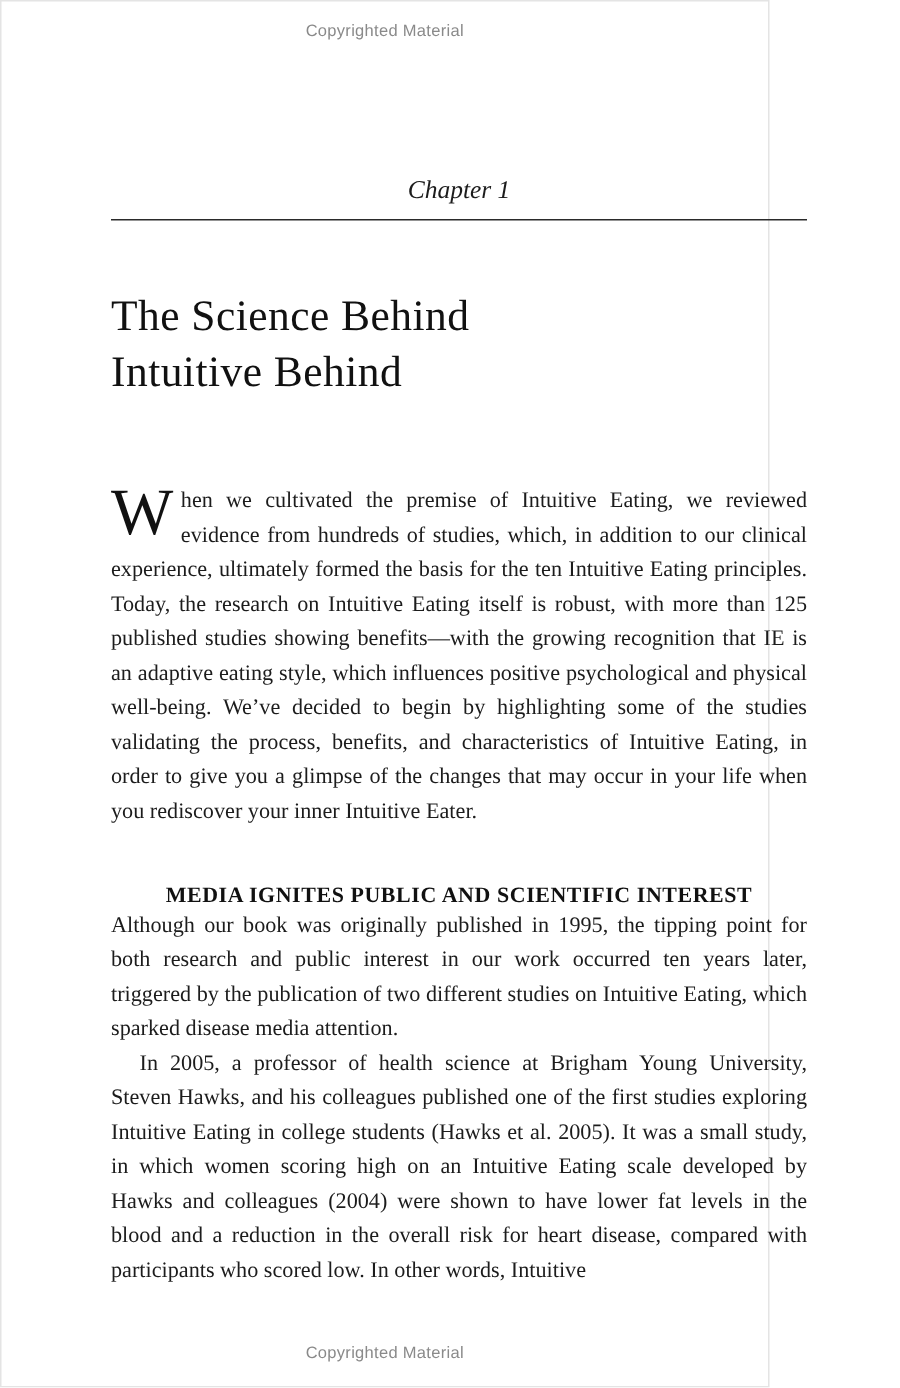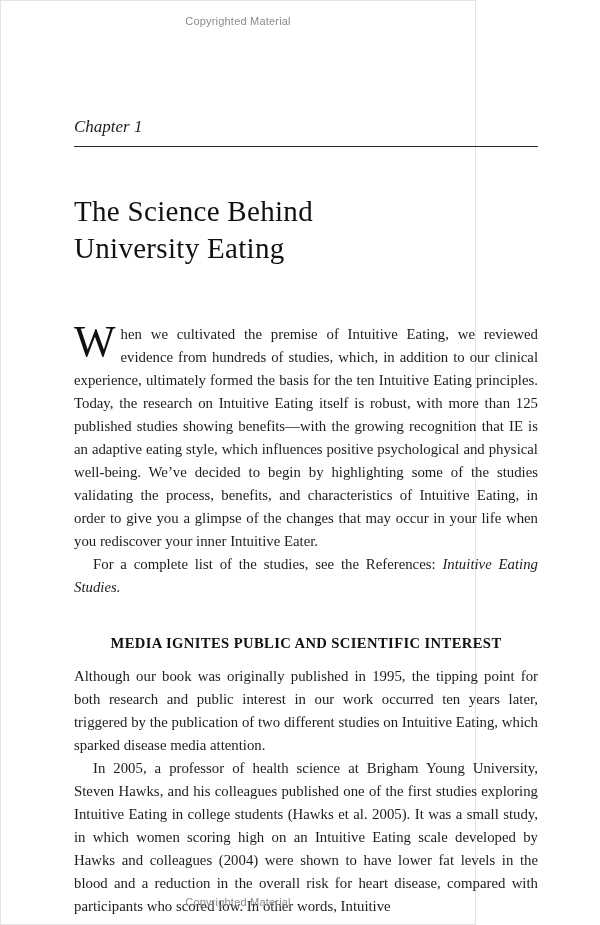--- a/index.html
+++ b/index.html
@@ -6,21 +6,21 @@
   html, body {
     width: 600px;
     height: 925px;
     background: #ffffff;
     font-family: "Liberation Serif", "DejaVu Serif", serif;
     color: #1c1c1c;
     overflow: hidden;
   }
   .page {
     position: relative;
-    width: 476px;
+    width: 513px;
     height: 925px;
     background: #ffffff;
     border: 1px solid #e4e4e4;
   }
   .copyright {
     position: absolute;
     left: 0;
     width: 100%;
     text-align: center;
     font-family: "Liberation Sans", sans-serif;
@@ -31,21 +31,21 @@
   .copyright.top { top: 14px; }
   .copyright.bottom { bottom: 16px; }
   .content {
     position: absolute;
     top: 0;
     left: 73px;
     width: 464px;
   }
   .chapter-label {
     margin-top: 116px;
-    text-align: left;
+    text-align: center;
     font-style: italic;
     font-size: 17px;
     color: #1c1c1c;
   }
   .chapter-rule {
     border: none;
     border-top: 1.6px solid #2a2a2a;
     margin-top: 9px;
     width: 100%;
   }
@@ -71,21 +71,20 @@
   .dropcap {
     float: left;
     font-size: 44px;
     line-height: 34px;
     padding-right: 5px;
     padding-top: 2px;
     color: #111111;
   }
   .section-heading {
     margin-top: 36px;
-    margin-bottom: 13px;
     text-align: center;
     font-size: 14.6px;
     font-weight: bold;
     letter-spacing: 0.4px;
     color: #111111;
   }
   em { font-style: italic; }
 </style>
 </head>
 <body>
@@ -95,32 +94,29 @@
   <div class="copyright top">Copyrighted Material</div>
 
   <div class="content">
 
     <div class="chapter-label">Chapter 1</div>
 
     <hr class="chapter-rule">
 
     <h1 class="chapter-title">
       <span>The Science Behind</span><br>
-      <span>University Eating</span>
+      <span>Intuitive Behind</span>
     </h1>
 
     <div class="body-block">
 
       <p class="body-para">
         <span class="dropcap">W</span><span>hen we cultivated the premise of Intuitive Eating, we reviewed evidence from hundreds of studies, which, in addition to our clinical experience, ultimately formed the basis for the ten Intuitive Eating principles. Today, the research on Intuitive Eating itself is robust, with more than 125 published studies showing benefits—with the growing recognition that IE is an adaptive eating style, which influences positive psychological and physical well-being. We’ve decided to begin by highlighting some of the studies validating the process, benefits, and characteristics of Intuitive Eating, in order to give you a glimpse of the changes that may occur in your life when you rediscover your inner Intuitive Eater.</span>
       </p>
 
-      <p class="body-para indent">
-        <span>For a complete list of the studies, see the References: </span><em>Intuitive Eating Studies.</em>
-      </p>
 
       <h2 class="section-heading">MEDIA IGNITES PUBLIC AND SCIENTIFIC INTEREST</h2>
 
       <p class="body-para">Although our book was originally published in 1995, the tipping point for both research and public interest in our work occurred ten years later, triggered by the publication of two different studies on Intuitive Eating, which sparked disease media attention.</p>
 
       <p class="body-para indent">In 2005, a professor of health science at Brigham Young University, Steven Hawks, and his colleagues published one of the first studies exploring Intuitive Eating in college students (Hawks et al. 2005). It was a small study, in which women scoring high on an Intuitive Eating scale developed by Hawks and colleagues (2004) were shown to have lower fat levels in the blood and a reduction in the overall risk for heart disease, compared with participants who scored low. In other words, Intuitive</p>
 
     </div>
 
   </div>

